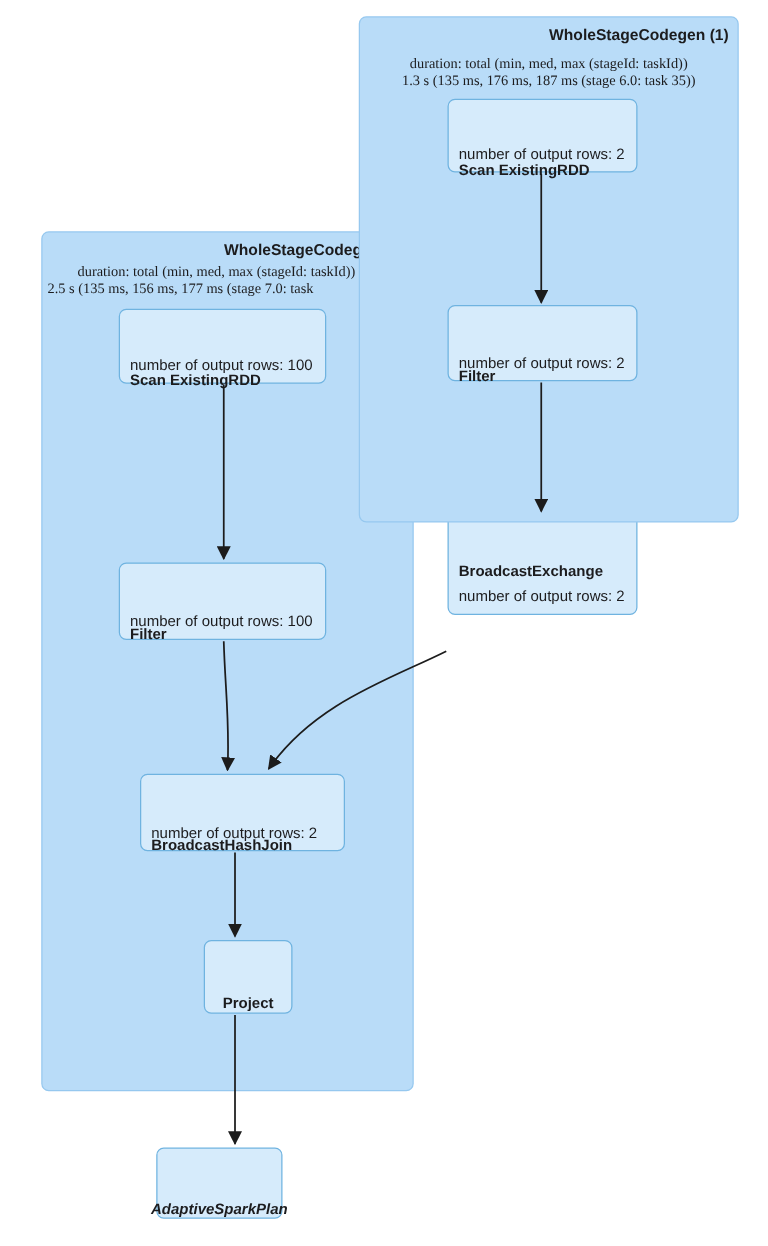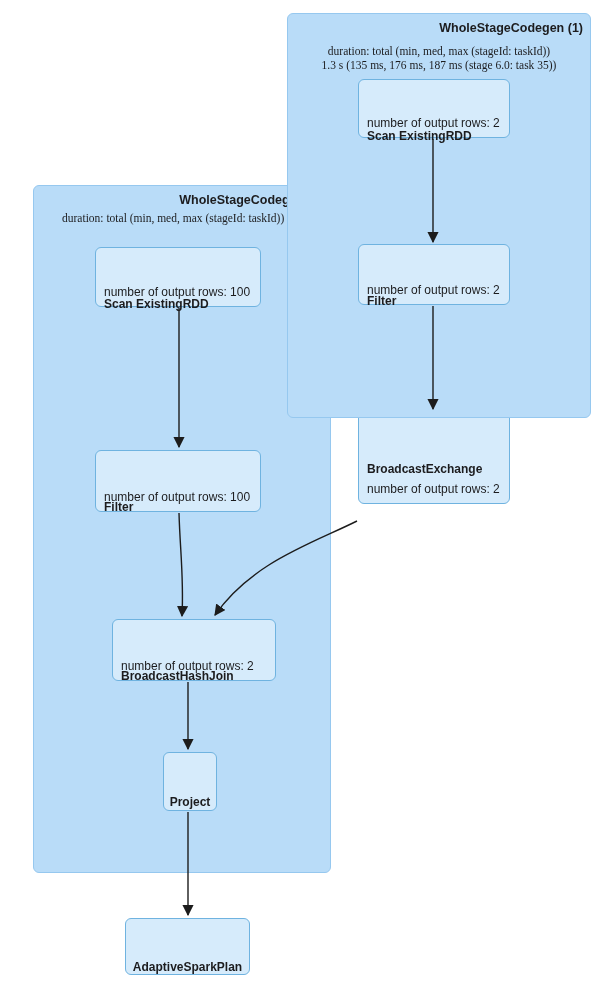--- a/index.html
+++ b/index.html
@@ -29,36 +29,37 @@
     position:absolute;background:var(--node-fill);
     border:1px solid var(--node-border);border-radius:6px;box-sizing:border-box;z-index:4;
     font-size:12px;
   }
   .node-title{position:absolute;top:8px;left:8px;font-weight:bold;white-space:nowrap;margin-top:41px;}
   .metrics{position:absolute;left:8px;right:2px;bottom:4px;line-height:19px;white-space:nowrap;}
   .node--label-only{display:flex;align-items:center;justify-content:center;}
   .node--label-only .node-title{position:static;}
   #n-scan1{left:358px;top:79px;width:152px;height:59px;}
   #n-filter1{left:358px;top:244px;width:152px;height:61px;}
-  #n-bexch{left:358px;top:412px;width:152px;height:92px;z-index:2;}
+  #n-bexch{left:358px;top:400px;width:152px;height:92px;z-index:2;}
   #n-scan2{left:95px;top:247px;width:166px;height:60px;z-index:2;}
   #n-filter2{left:95px;top:450px;width:166px;height:62px;z-index:2;}
   #n-bhj{left:112px;top:619px;width:164px;height:62px;z-index:2;}
-  #n-project{left:163px;top:752px;width:54px;height:59px;z-index:2;}
-  #n-asp{left:125px;top:918px;width:125px;height:57px;z-index:2;}
+  #n-project{left:163px;top:752px;width:71px;height:59px;z-index:2;}
+  #n-asp{left:125px;top:918px;width:101px;height:57px;z-index:2;font-style:italic;}
   #edges{position:absolute;left:0;top:0;z-index:5;pointer-events:none;}
 </style>
 </head>
 <body>
 
 <div id="canvas">
 
   <div class="cluster cluster--left">
     <div class="cluster-title">WholeStageCodegen (2)</div>
     <div class="duration dur1">duration: total (min, med, max (stageId: taskId))</div>
+    <div class="duration dur2">2.5 s (135 ms, 156 ms, 177 ms (stage 7.0: task</div>
   </div>
 
   <div class="cluster cluster--right">
     <div class="cluster-title">WholeStageCodegen (1)</div>
     <div class="duration-block">
       <div class="duration">duration: total (min, med, max (stageId: taskId))</div>
       <div class="duration">1.3 s (135 ms, 176 ms, 187 ms (stage 6.0: task 35))</div>
     </div>
   </div>
 

